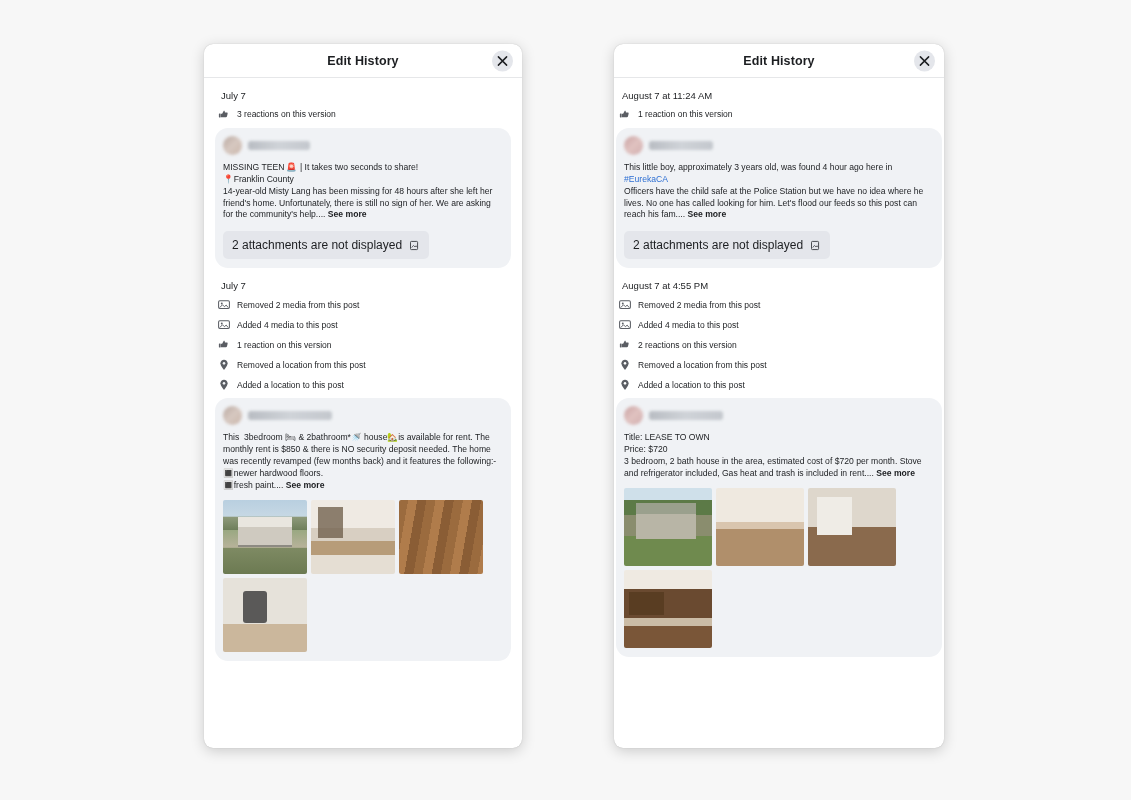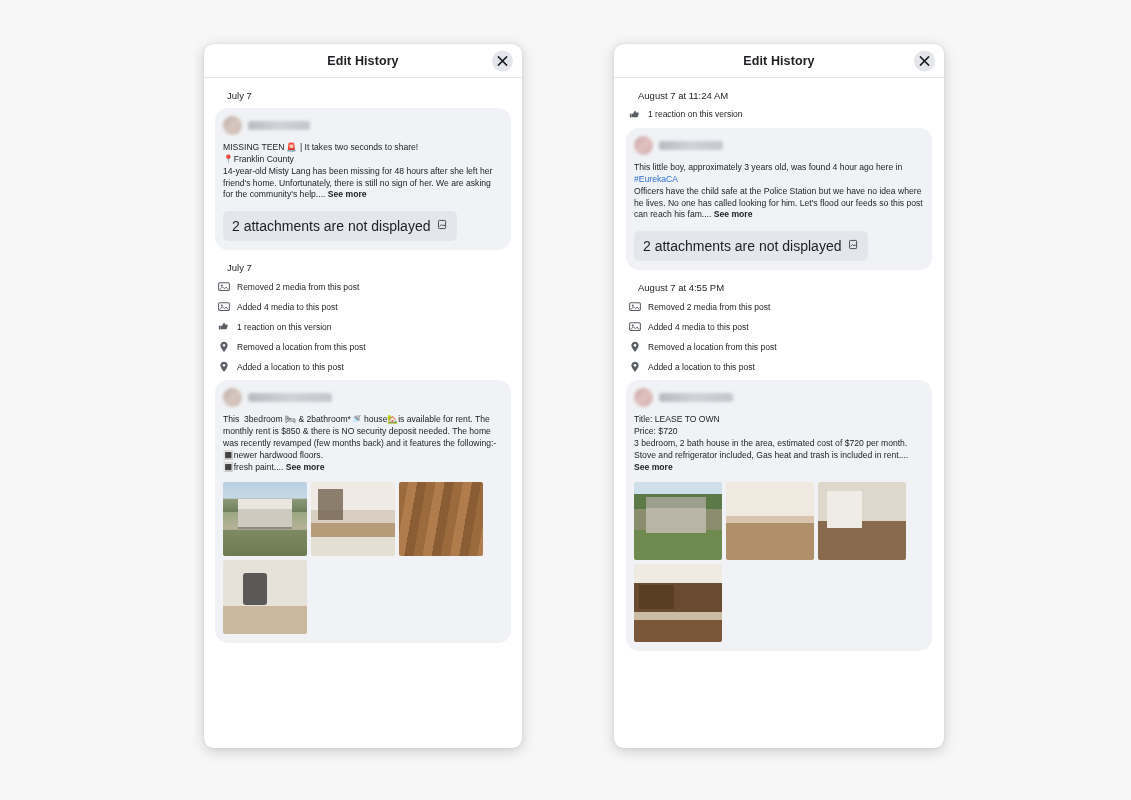--- a/index.html
+++ b/index.html
@@ -59,41 +59,41 @@
     display: flex;
     align-items: center;
     justify-content: center;
     cursor: pointer;
   }
   .close-btn svg { display: block; }
 
   .dialog-body {
     flex: 1 1 auto;
     overflow: hidden;
-    padding: 0 12px;
+    padding: 0 2px;
   }
   .dialog.left .dialog-body { padding: 0 11px; }
 
   .dialog-footer {
     flex: 0 0 auto;
     border-top: 1px solid #e9eaec;
     text-align: center;
     padding: 7px 0 8px;
   }
   .footer-note {
     font-size: 8.5px;
     color: #8a8d91;
   }
 
   
   .section { padding-top: 12px; }
   .section-date {
     font-size: 9.5px;
     color: #1c1e21;
-    margin: 0 0 7px 12px;
+    margin: 0 0 7px 6px;
   }
 
   .event-row {
     display: flex;
     align-items: center;
     gap: 7px;
     margin: 0 0 7px 2px;
   }
   .event-icon {
     width: 13px;
@@ -155,25 +155,26 @@
   .see-more {
     font-weight: bold;
     color: #1c1e21;
     cursor: pointer;
   }
   .hashtag { color: #2d6fd3; cursor: pointer; }
 
   .attachment-chip {
     margin-top: 10px;
     display: inline-flex;
+    align-items: center;
     gap: 7px;
     background: #e4e6eb;
     border-radius: 5px;
     padding: 7px 9px;
-    font-size: 14px;
+    font-size: 12px;
     color: #1c1e21;
   }
   .chip-icon {
     width: 11px; height: 12px;
     display: inline-flex; align-items: center; justify-content: center;
     color: #4a4d52;
   }
 
   
   .photo-grid {
@@ -274,20 +275,29 @@
             </svg>
         </span>
       </div>
     </div>
 
     <div class="dialog-body">
 
       <div class="section">
         <div class="section-date">July 7</div>
 
+        <div class="event-row">
+          <span class="event-icon">
+            <svg width="11" height="11" viewBox="0 0 16 16">
+                <path d="M4 7h2l2.2-4.2c.3-.6 1.2-.5 1.4.2l.5 2.2h2.7c.8 0 1.4.8 1.2 1.6l-1 4c-.2.7-.8 1.2-1.5 1.2H4z" fill="#5a5d63"></path>
+                <rect x="1.3" y="6.6" width="2.4" height="5.6" rx=".6" fill="#5a5d63"></rect>
+              </svg>
+          </span>
+          <span class="event-text">3 reactions on this version</span>
+        </div>
 
         <div class="post-card">
           <div class="post-head">
             <div class="avatar-blur"></div>
             <div class="name-blur w1"></div>
           </div>
           <div class="post-text"><span>MISSING TEEN 🚨 | It takes two seconds to share!
 📍Franklin County
 14-year-old Misty Lang has been missing for 48 hours after she left her friend's home. Unfortunately, there is still no sign of her. We are asking for the community's help....</span> <span class="see-more">See more</span></div>
           <div class="attachment-chip">
@@ -440,20 +450,29 @@
             <svg width="12" height="11" viewBox="0 0 14 12">
                 <rect x="0.7" y="1.6" width="12.6" height="9" rx="1.4" fill="none" stroke="#5a5d63" stroke-width="1.2"></rect>
                 <circle cx="4.4" cy="4.8" r="1.1" fill="#5a5d63"></circle>
                 <path d="M2 9.6l3.2-3.3 2.3 2.3 2-1.9 2.4 2.9" fill="none" stroke="#5a5d63" stroke-width="1.1"></path>
               </svg>
           </span>
           <span class="event-text">Added 4 media to this post</span>
         </div>
         <div class="event-row">
           <span class="event-icon">
+            <svg width="11" height="11" viewBox="0 0 16 16">
+                <path d="M4 7h2l2.2-4.2c.3-.6 1.2-.5 1.4.2l.5 2.2h2.7c.8 0 1.4.8 1.2 1.6l-1 4c-.2.7-.8 1.2-1.5 1.2H4z" fill="#5a5d63"></path>
+                <rect x="1.3" y="6.6" width="2.4" height="5.6" rx=".6" fill="#5a5d63"></rect>
+              </svg>
+          </span>
+          <span class="event-text">2 reactions on this version</span>
+        </div>
+        <div class="event-row">
+          <span class="event-icon">
             <svg width="10" height="12" viewBox="0 0 11 14">
                 <path d="M5.5.9c2.3 0 4.2 1.9 4.2 4.2 0 3-4.2 7.8-4.2 7.8S1.3 8.1 1.3 5.1C1.3 2.8 3.2.9 5.5.9z" fill="#5a5d63"></path>
                 <circle cx="5.5" cy="5.1" r="1.5" fill="#fff"></circle>
               </svg>
           </span>
           <span class="event-text">Removed a location from this post</span>
         </div>
         <div class="event-row">
           <span class="event-icon">
             <svg width="10" height="12" viewBox="0 0 11 14">

